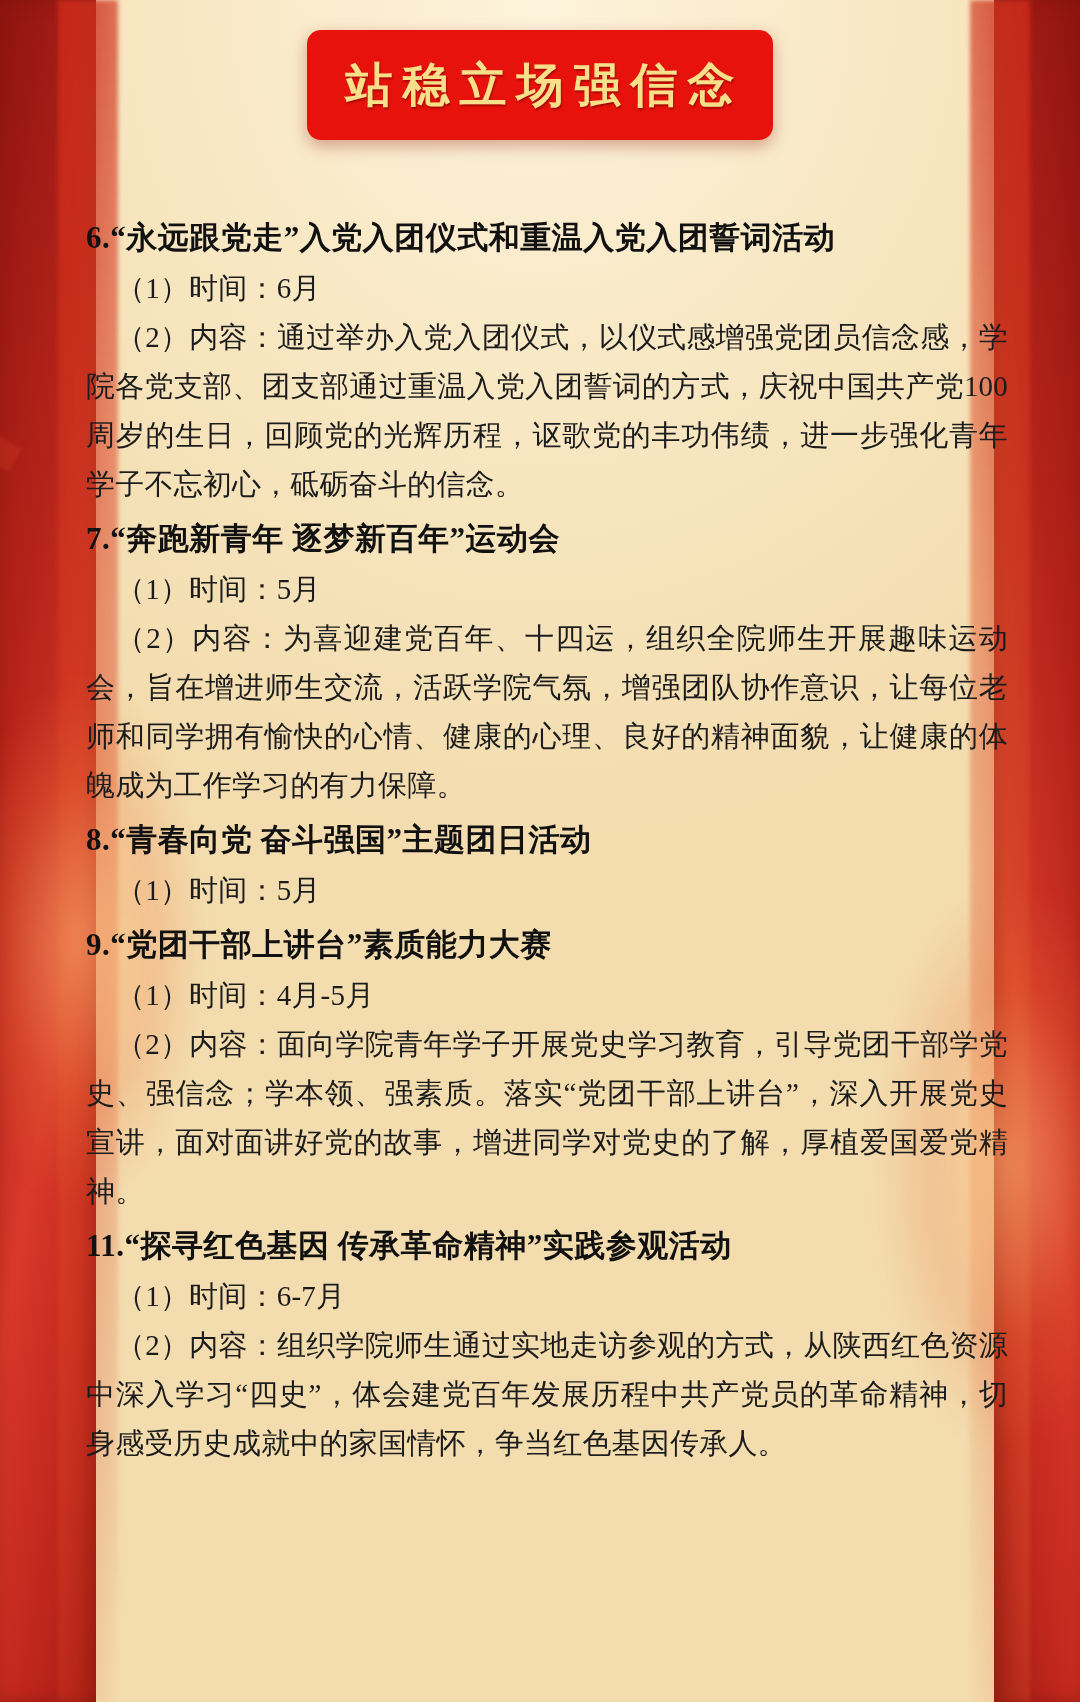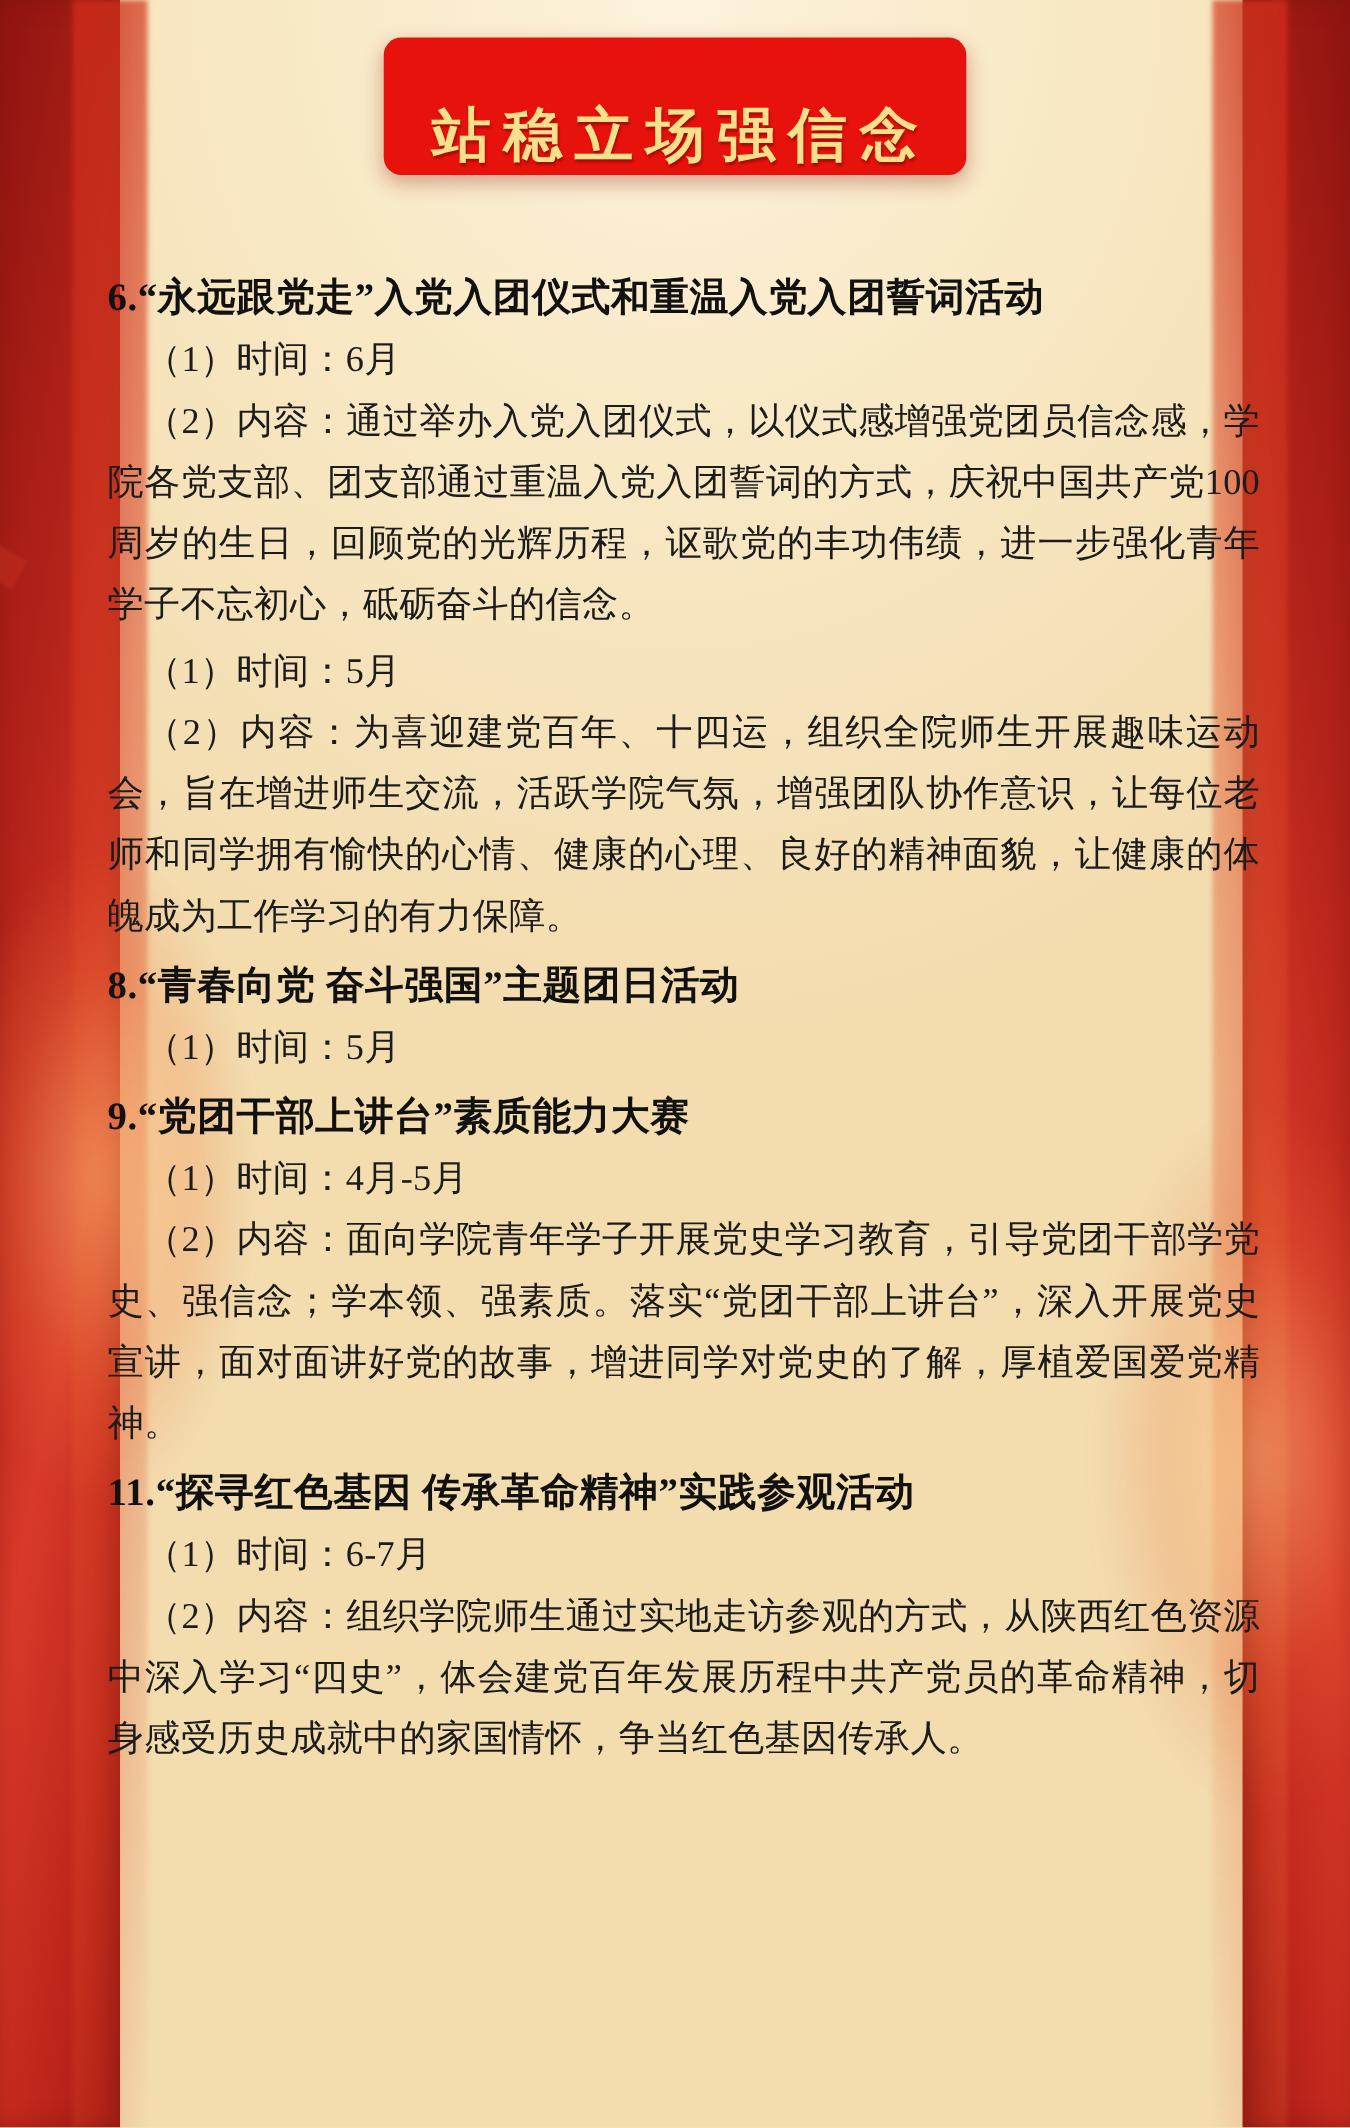--- a/index.html
+++ b/index.html
@@ -120,21 +120,21 @@
     position: absolute;
     left: 50%;
     transform: translateX(-50%);
     top: 30px;
     width: 466px;
     height: 110px;
     background: #e8120c;
     border-radius: 14px;
     box-shadow: 0 6px 16px rgba(140, 20, 10, .35);
     display: flex;
-    align-items: flex-end;
+    align-items: center;
     justify-content: center;
   }
   .header-title {
     color: #f8e08a;
     font-family: "Liberation Serif", "DejaVu Serif", serif;
     font-weight: bold;
     font-size: 47px;
     letter-spacing: 10px;
     text-indent: 10px;
     text-shadow: 1px 2px 2px rgba(90,0,0,.45);
@@ -195,20 +195,21 @@
 
   <div class="content">
 
     <div class="item">
       <div class="item-title">6.“永远跟党走”入党入团仪式和重温入党入团誓词活动</div>
       <div class="sub sub-time">（1）时间：6月</div>
       <div class="sub sub-content">（2）内容：通过举办入党入团仪式，以仪式感增强党团员信念感，学院各党支部、团支部通过重温入党入团誓词的方式，庆祝中国共产党100周岁的生日，回顾党的光辉历程，讴歌党的丰功伟绩，进一步强化青年学子不忘初心，砥砺奋斗的信念。</div>
     </div>
 
     <div class="item">
+      <div class="item-title">7.“奔跑新青年 逐梦新百年”运动会</div>
       <div class="sub sub-time">（1）时间：5月</div>
       <div class="sub sub-content">（2）内容：为喜迎建党百年、十四运，组织全院师生开展趣味运动会，旨在增进师生交流，活跃学院气氛，增强团队协作意识，让每位老师和同学拥有愉快的心情、健康的心理、良好的精神面貌，让健康的体魄成为工作学习的有力保障。</div>
     </div>
 
     <div class="item">
       <div class="item-title">8.“青春向党 奋斗强国”主题团日活动</div>
       <div class="sub sub-time">（1）时间：5月</div>
     </div>
 
     <div class="item">

